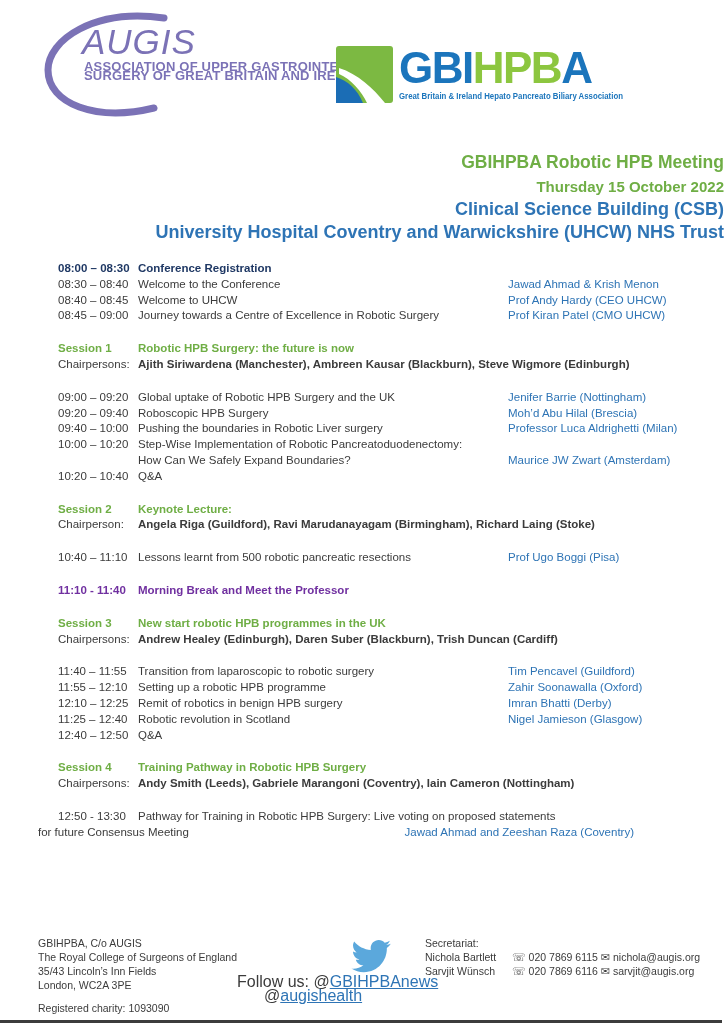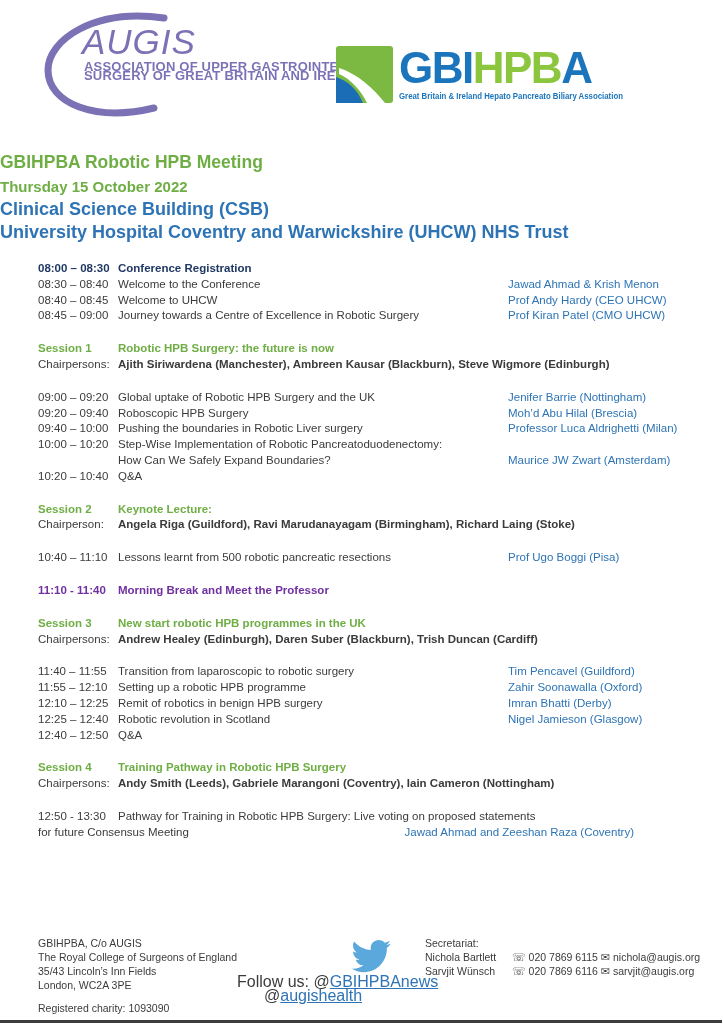--- a/index.html
+++ b/index.html
@@ -35,30 +35,30 @@
   }
   .gbi .word .b { color:var(--gbiblue,#1b75bc); }
   .gbi .word .g { color:var(--gbigreen,#8cc63f); }
   .gbi .tag {
     font-size:8.5px; font-weight:bold; color:var(--gbiblue,#1b75bc);
     margin-top:2px; white-space:nowrap;
     transform:scaleX(.92); transform-origin:left center;
   }
 
   
-  .titleblock { position:absolute; left:0; right:0; top:150px; text-align:left; line-height:23px; }
+  .titleblock { position:absolute; left:12px; right:0; top:150px; text-align:right; line-height:23px; }
   .titleblock .t1 { font-size:17.5px; font-weight:bold; color:var(--green,#6fae45); line-height:25px; }
   .titleblock .t2 { font-size:15px; font-weight:bold; color:var(--green,#6fae45); }
   .titleblock .t3 { font-size:18px; font-weight:bold; color:var(--blue,#2e74b5); }
 
   
   .schedule { position:absolute; left:38px; right:32px; top:261px; }
   .block { margin-bottom:17px; }
   .row { display:flex; font-size:11.5px; line-height:15.8px; color:#3b3b3b; }
-  .time { flex:0 0 80px; }
+  .time { flex:0 0 80px;margin-left:20px; }
   .title { flex:1 1 auto; padding-right:6px; }
   .speaker { flex:0 0 184px; color:var(--blue,#2e74b5); }
   .row.navy { color:var(--navy,#1f3864); font-weight:bold; }
   .row.session .time, .row.session .title { color:var(--green,#6fae45); font-weight:bold; }
   .row.chairs .chair-names { font-weight:bold; }
   .row.break { color:var(--purple,#7030a0); font-weight:bold; }
   .row.wrapline { display:flex; }
   .row.wrapline .l2 { flex:0 0 auto; }
   .row.wrapline .speaker2 { color:var(--blue,#2e74b5); margin-left:auto; margin-right:58px; }
   .title.wide { flex:1 1 auto; padding-right:0; }
@@ -216,21 +216,21 @@
           <span class="time">11:55 – 12:10</span>
           <span class="title">Setting up a robotic HPB programme</span>
           <span class="speaker">Zahir Soonawalla (Oxford)</span>
         </div>
         <div class="row">
           <span class="time">12:10 – 12:25</span>
           <span class="title">Remit of robotics in benign HPB surgery</span>
           <span class="speaker">Imran Bhatti (Derby)</span>
         </div>
         <div class="row">
-          <span class="time">12:25 – 12:40</span>
+          <span class="time">11:25 – 12:40</span>
           <span class="title">Robotic revolution in Scotland</span>
           <span class="speaker">Nigel Jamieson (Glasgow)</span>
         </div>
         <div class="row">
           <span class="time">12:40 – 12:50</span>
           <span class="title">Q&amp;A</span>
         </div>
       </div>
       <div class="block">
         <div class="row session">

